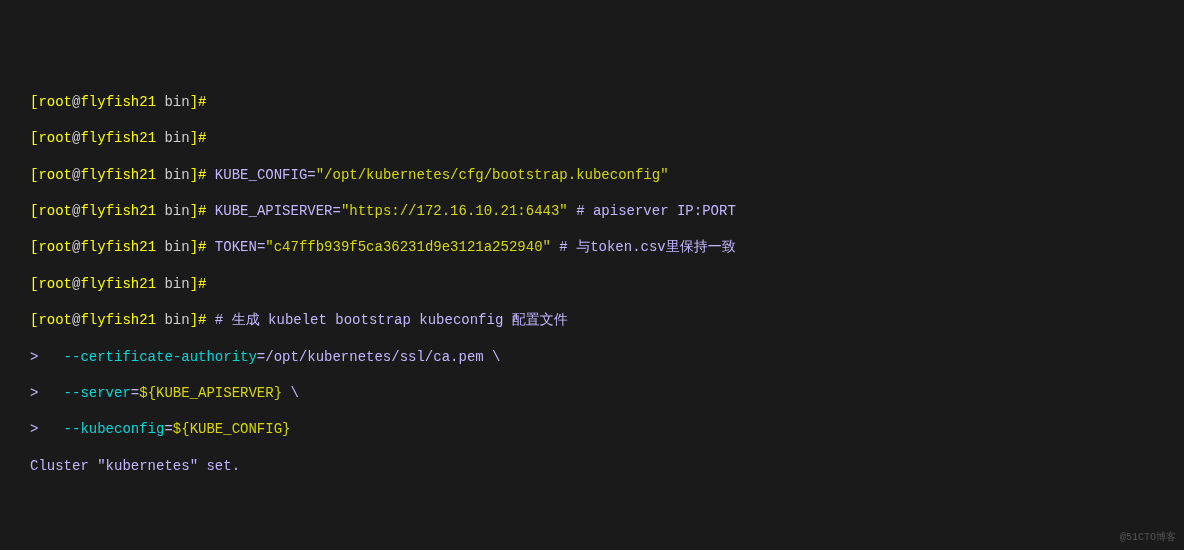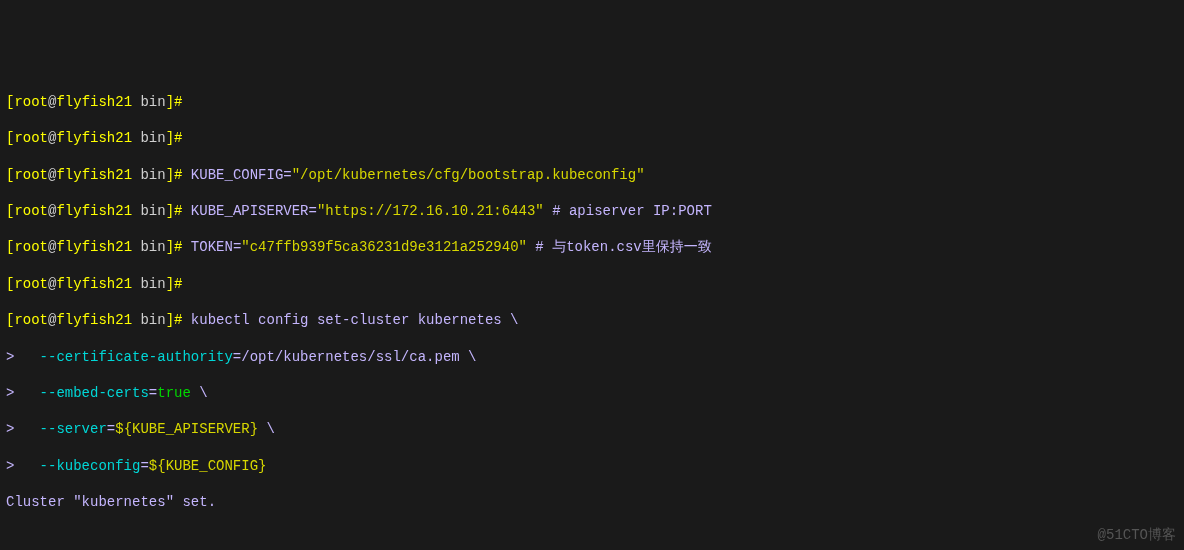--- a/index.html
+++ b/index.html
@@ -14,55 +14,55 @@
       font-size: 14px;
       line-height: 1.3;
       padding: 2px 6px;
       width: 1184px;
       height: 550px;
       overflow: hidden;
       white-space: pre;
     }
     .line {
       display: block;
+      margin-left: 24px;
     }
     .prompt-open { color: #ffff00; }
     .prompt-user { color: #ffff00; }
     .prompt-at { color: #d0d0d0; }
     .prompt-host { color: #ffff00; }
     .prompt-path { color: #d0d0d0; }
     .prompt-close { color: #ffff00; }
     .white { color: #c4b5fd; }
     .cyan { color: #00d7d7; }
     .yellow { color: #d7d700; }
     .green { color: #00d700; }
     .underline { }
     .watermark {
       position: absolute;
       right: 8px;
       bottom: 6px;
       color: #555;
-      font-size: 14px;
+      font-size: 10px;
     }
   </style>
 </head>
 <body>
 
 
 
 <div>
 <span class="line"><span class="prompt-open">[</span><span class="prompt-user">root</span><span class="prompt-at">@</span><span class="prompt-host">flyfish21</span><span class="prompt-path"> bin</span><span class="prompt-close">]#</span><span class="white"></span></span>
 <span class="line"><span class="prompt-open">[</span><span class="prompt-user">root</span><span class="prompt-at">@</span><span class="prompt-host">flyfish21</span><span class="prompt-path"> bin</span><span class="prompt-close">]#</span><span class="white"></span></span>
 <span class="line"><span class="prompt-open">[</span><span class="prompt-user">root</span><span class="prompt-at">@</span><span class="prompt-host">flyfish21</span><span class="prompt-path"> bin</span><span class="prompt-close">]#</span><span class="white"> KUBE_CONFIG=</span><span class="yellow">"/opt/kubernetes/cfg/bootstrap.kubeconfig"</span></span>
 <span class="line"><span class="prompt-open">[</span><span class="prompt-user">root</span><span class="prompt-at">@</span><span class="prompt-host">flyfish21</span><span class="prompt-path"> bin</span><span class="prompt-close">]#</span><span class="white"> KUBE_APISERVER=</span><span class="yellow">"</span><span class="yellow underline">https://172.16.10.21:6443</span><span class="yellow">"</span><span class="white"> # apiserver IP:PORT</span></span>
 <span class="line"><span class="prompt-open">[</span><span class="prompt-user">root</span><span class="prompt-at">@</span><span class="prompt-host">flyfish21</span><span class="prompt-path"> bin</span><span class="prompt-close">]#</span><span class="white"> TOKEN=</span><span class="yellow">"c47ffb939f5ca36231d9e3121a252940"</span><span class="white"> # 与token.csv里保持一致</span></span>
 <span class="line"><span class="prompt-open">[</span><span class="prompt-user">root</span><span class="prompt-at">@</span><span class="prompt-host">flyfish21</span><span class="prompt-path"> bin</span><span class="prompt-close">]#</span><span class="white"></span></span>
-<span class="line"><span class="prompt-open">[</span><span class="prompt-user">root</span><span class="prompt-at">@</span><span class="prompt-host">flyfish21</span><span class="prompt-path"> bin</span><span class="prompt-close">]#</span><span class="white"> kubectl config set-cluster kubernetes \</span></span>
+<span class="line"><span class="prompt-open">[</span><span class="prompt-user">root</span><span class="prompt-at">@</span><span class="prompt-host">flyfish21</span><span class="prompt-path"> bin</span><span class="prompt-close">]#</span><span class="white"> # 生成 kubelet bootstrap kubeconfig 配置文件</span></span>
 <span class="line"><span class="white">&gt;   </span><span class="cyan">--certificate-authority</span><span class="white">=/opt/kubernetes/ssl/ca.pem \</span></span>
-<span class="line"><span class="white">&gt;   </span><span class="cyan">--embed-certs</span><span class="white">=</span><span class="green">true</span><span class="white"> \</span></span>
 <span class="line"><span class="white">&gt;   </span><span class="cyan">--server</span><span class="white">=</span><span class="yellow">${KUBE_APISERVER}</span><span class="white"> \</span></span>
 <span class="line"><span class="white">&gt;   </span><span class="cyan">--kubeconfig</span><span class="white">=</span><span class="yellow">${KUBE_CONFIG}</span></span>
 <span class="line"><span class="white">Cluster "kubernetes" set.</span></span>
 
 
 
 
 
 
 

